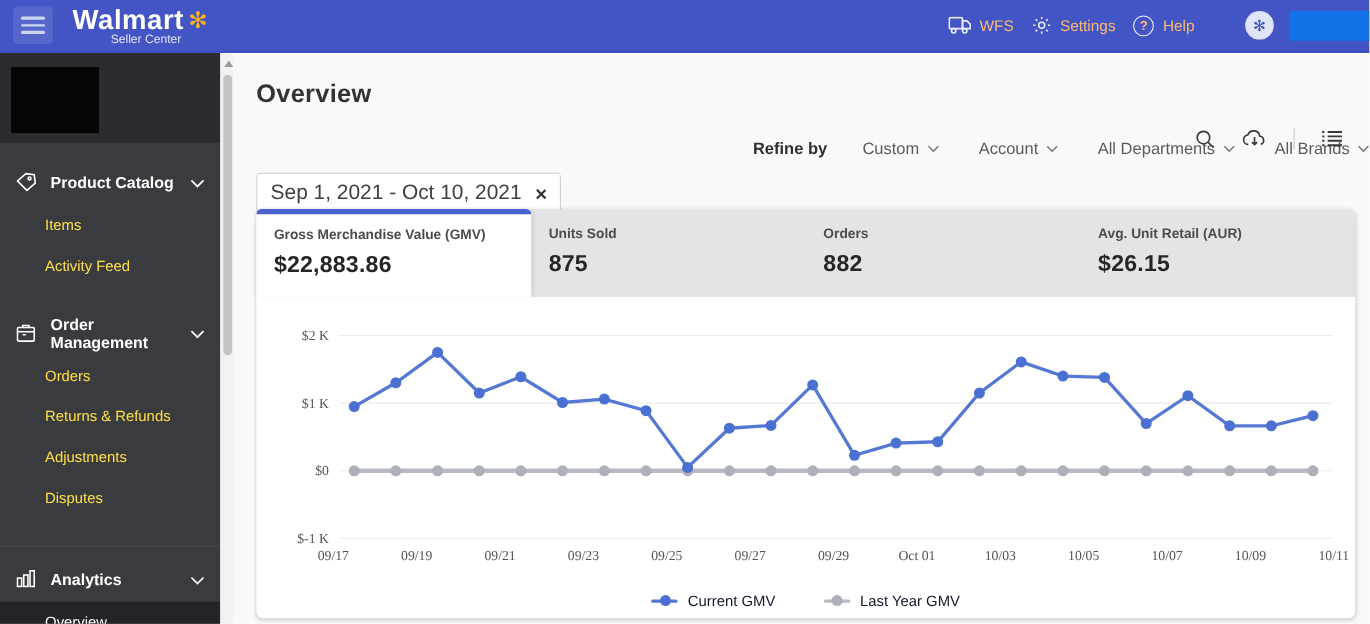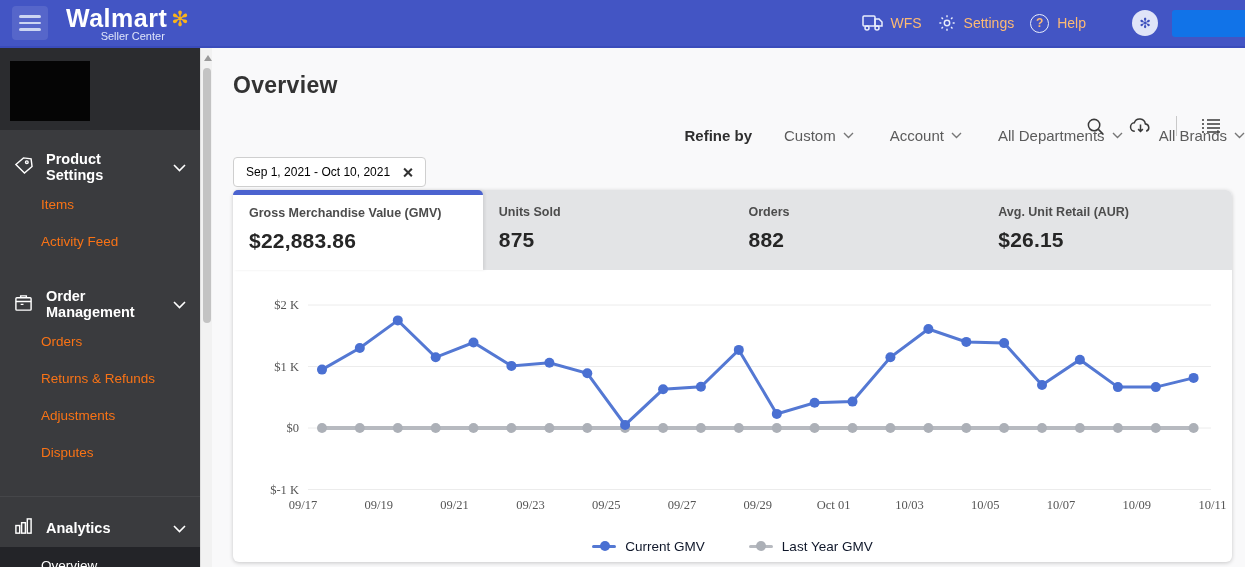--- a/index.html
+++ b/index.html
@@ -31,41 +31,41 @@
   .account-block { width:73px; height:27px; background:#1173e8; border-radius:3px 0 0 3px; margin-left:14px; }
 
   
   .sidebar { position:absolute; left:0; top:48px; width:200px; height:519px;
              background:#3a3b3e; color:#fff; z-index:20; }
   .side-logo { height:82px; background:#2b2c2f; }
   .logo-box { position:absolute; left:10px; top:13px; width:80px; height:60px; background:#050505; }
   .nav-header { display:flex; align-items:center; height:38px; padding:0 14px; gap:13px;
                 font-weight:bold; font-size:14.5px; cursor:pointer; }
   .nav-header .chev { margin-left:auto; }
-  .nav-sub { height:37px; line-height:37px; padding-left:41px; color:#f97316; font-size:13.5px; cursor:pointer; }
+  .nav-sub { height:37px; line-height:37px; padding-left:41px; color:#fde047; font-size:13.5px; cursor:pointer; }
   .nav-sub.selected { background:#232428; color:#fff; }
   .sec-gap { height:25px; }
   .sec-gap-lg { height:26px; border-bottom:1px solid rgba(255,255,255,.06); margin-bottom:12px; }
   .side-scroll { position:absolute; left:200px; top:48px; width:12px; height:519px;
                  background:#f2f2f2; border-left:1px solid #e0e0e0; z-index:21; }
   .side-scroll::before { content:""; position:absolute; top:7px; left:3px;
                  border-left:4px solid transparent; border-right:4px solid transparent;
                  border-bottom:6px solid #9a9a9a; }
   .scroll-thumb { position:absolute; left:2px; top:20px; width:8px; height:255px;
                   background:#c3c3c3; border-radius:4px; }
 
   
   .main { position:absolute; left:212px; top:48px; width:1033px; height:519px; background:#f9f9fa; }
   .page-title { margin:24px 0 0 21px; font-size:23px; font-weight:bold; color:#333; letter-spacing:.3px; }
   .refine-row { margin:28px 0 0 21px; display:flex; align-items:center; gap:36px; font-size:15px; color:#5b5b5b;justify-content:flex-end; }
   .refine-label { font-weight:bold; color:#2f2f2f; margin-right:-4px; }
   .filter { display:flex; align-items:center; gap:7px; cursor:pointer; }
   .chip { margin:13px 0 0 21px; display:inline-flex; align-items:center; gap:12px;
           background:#fff; border:1px solid #cfcfcf; border-radius:4px; padding:7px 12px;
-          font-size:12px; color:#000000; cursor:pointer; }
+          font-size:19px; color:#404040; cursor:pointer; }
   .x-icon { position:relative; width:11px; height:11px; display:inline-block; }
   .x-icon::before, .x-icon::after { content:""; position:absolute; left:5px; top:0; width:1.8px; height:11px; background:#333; }
   .x-icon::before { transform:rotate(45deg); } .x-icon::after { transform:rotate(-45deg); }
   .icons-right { position:absolute; right:24px; top:68px; display:flex; align-items:center; gap:24px; }
   .icons-right .ic { cursor:pointer; display:flex; }
   .v-divider { width:1px; height:20px; background:#c9c9c9; }
 
   
   .card { position:absolute; left:21px; top:142px; width:999px; height:372px;
           background:#fff; border-radius:6px; box-shadow:0 1px 4px rgba(0,0,0,.20); }
@@ -136,21 +136,21 @@
   </div>
   <div class="sec-gap" style="height:18px"></div>
 
   <div class="nav-header">
     <span>
       <svg width="19" height="19" viewBox="0 0 20 20" fill="none" stroke="#fff" stroke-width="1.5">
         <path d="M2 9l8-7 8 1 1 8-8 7z" transform="rotate(0)"></path>
           <circle cx="13.5" cy="6.5" r="1.4"></circle>
       </svg>
     </span>
-    <span>Product Settings</span>
+    <span>Product Catalog</span>
     <span class="chev">
       <svg width="13" height="8" viewBox="0 0 13 8" fill="none" stroke="#fff" stroke-width="1.6">
           <path d="M1 1l5.5 5.5L12 1"></path>
         </svg>
     </span>
   </div>
   <div class="nav-sub">Items</div>
   <div class="nav-sub">Activity Feed</div>
 
   <div class="sec-gap"></div>

